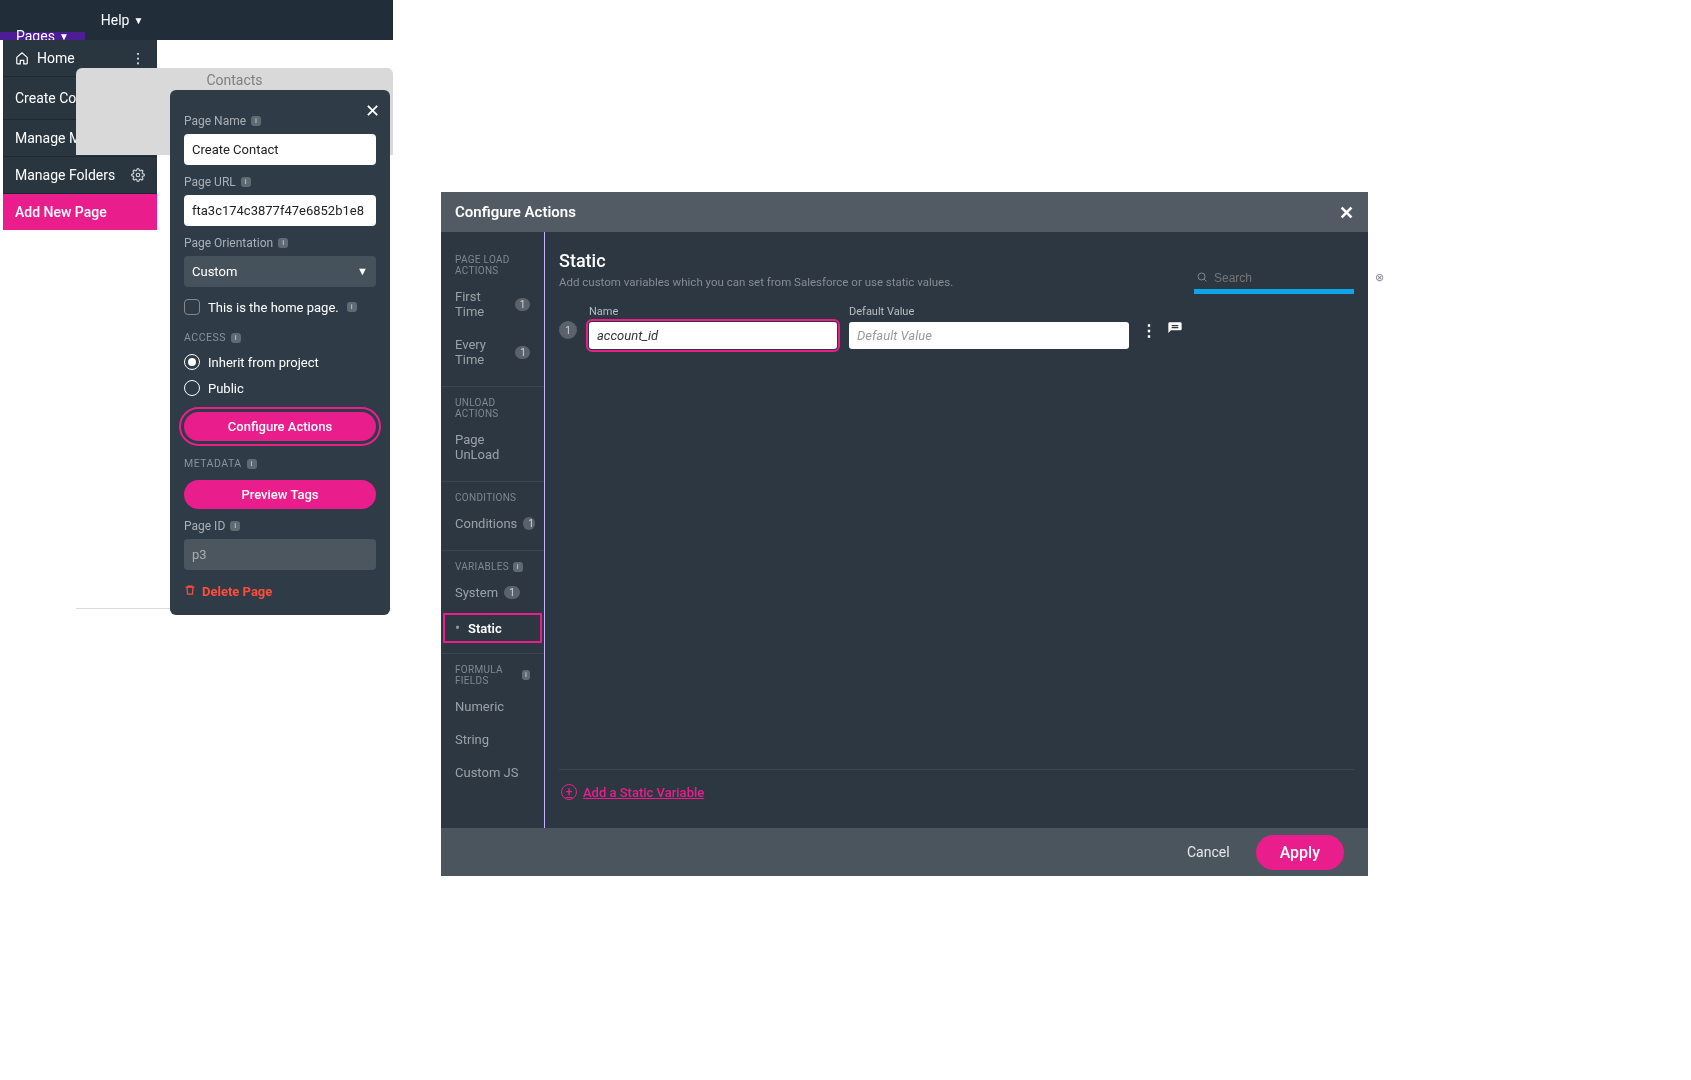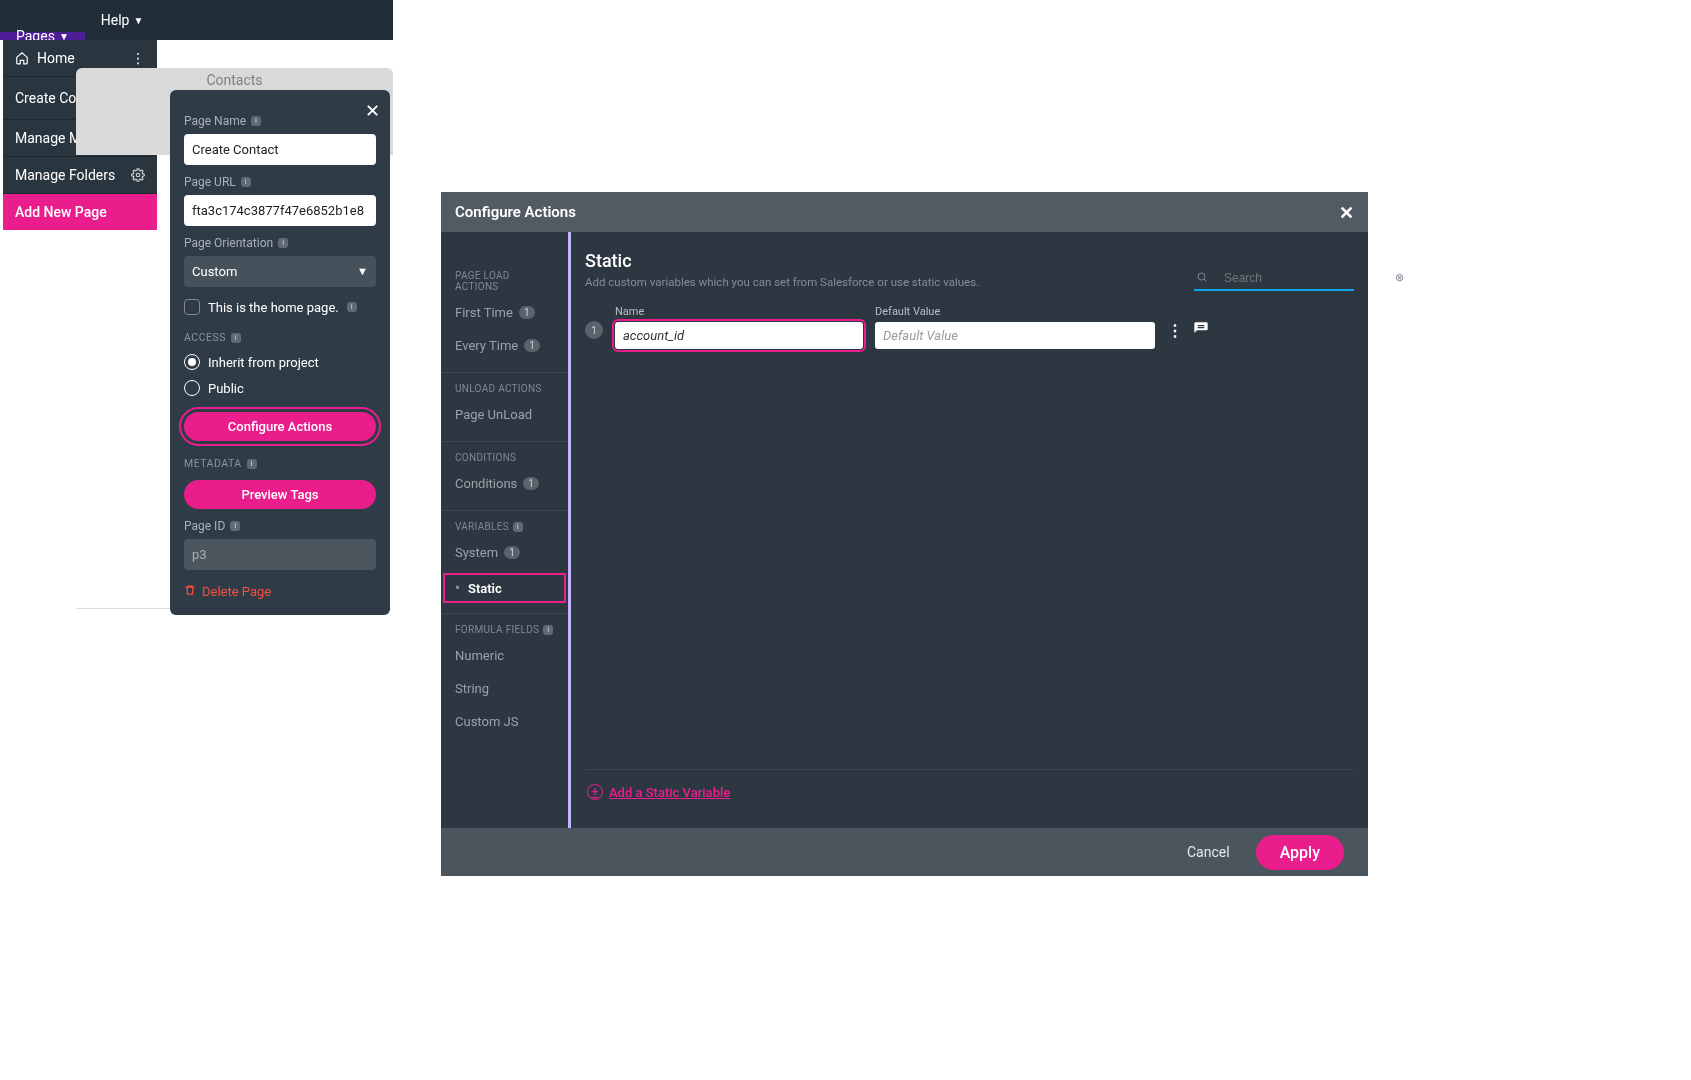--- a/index.html
+++ b/index.html
@@ -201,21 +201,21 @@
     width: 100%;
     background: #4c565f;
     color: #a6adb3;
     border: none;
     border-radius: 4px;
     padding: 8px 8px;
     font-size: 13px;
   }
   .delete-link {
     color:#ff4d3a;
-    font-weight:400;
+    font-weight:700;
     font-size:13px;
     margin-top:14px;
     display:flex;
     align-items:center;
     gap:6px;
     cursor:pointer;
   }
 
   
   .modal {
@@ -240,24 +240,24 @@
     color: #fff;
     font-size: 15px;
     font-weight:600;
   }
   .modal-body {
     display:flex;
     flex: 1;
     min-height: 0;
   }
   .modal-sidebar {
-    width: 130px;
+    width: 104px;
     background: #2d3741;
-    border-right: 3px solid #c4b5fd;
-    padding-top: 28px;
+    border-right: 1px solid #c4b5fd;
+    padding-top: 12px;
     font-size: 13px;
   }
   .side-section-hdr {
     font-size: 10px;
     color: #7f8890;
     padding: 10px 14px 4px 14px;
     letter-spacing: 0.3px;
     display:flex; align-items:center; gap:4px;
     border-top: 1px solid #3d4751;
     margin-top: 10px;
@@ -294,22 +294,22 @@
     flex-direction:column;
   }
   .content-title {
     color:#fff; font-size:18px; font-weight:500;
   }
   .content-sub {
     color:#858d95; font-size:11.5px; margin-top:4px;
   }
   .search-area {
     position:absolute; top:34px; right:14px;
-    display:flex; align-items:center; gap:16px;
-    border-bottom:2px solid #0ea5e9;
+    display:flex; align-items:center; gap:6px;
+    border-bottom:5px solid #0ea5e9;
     padding:2px 2px;
     width: 160px;
     color:#7f8890;
   }
   .search-area input {
     background:transparent; border:none; color:#cfd5da; font-size:12px; flex:1;
     outline:none;
   }
   .var-row {
     display:flex; align-items:flex-end; gap:12px; margin-top:16px;

